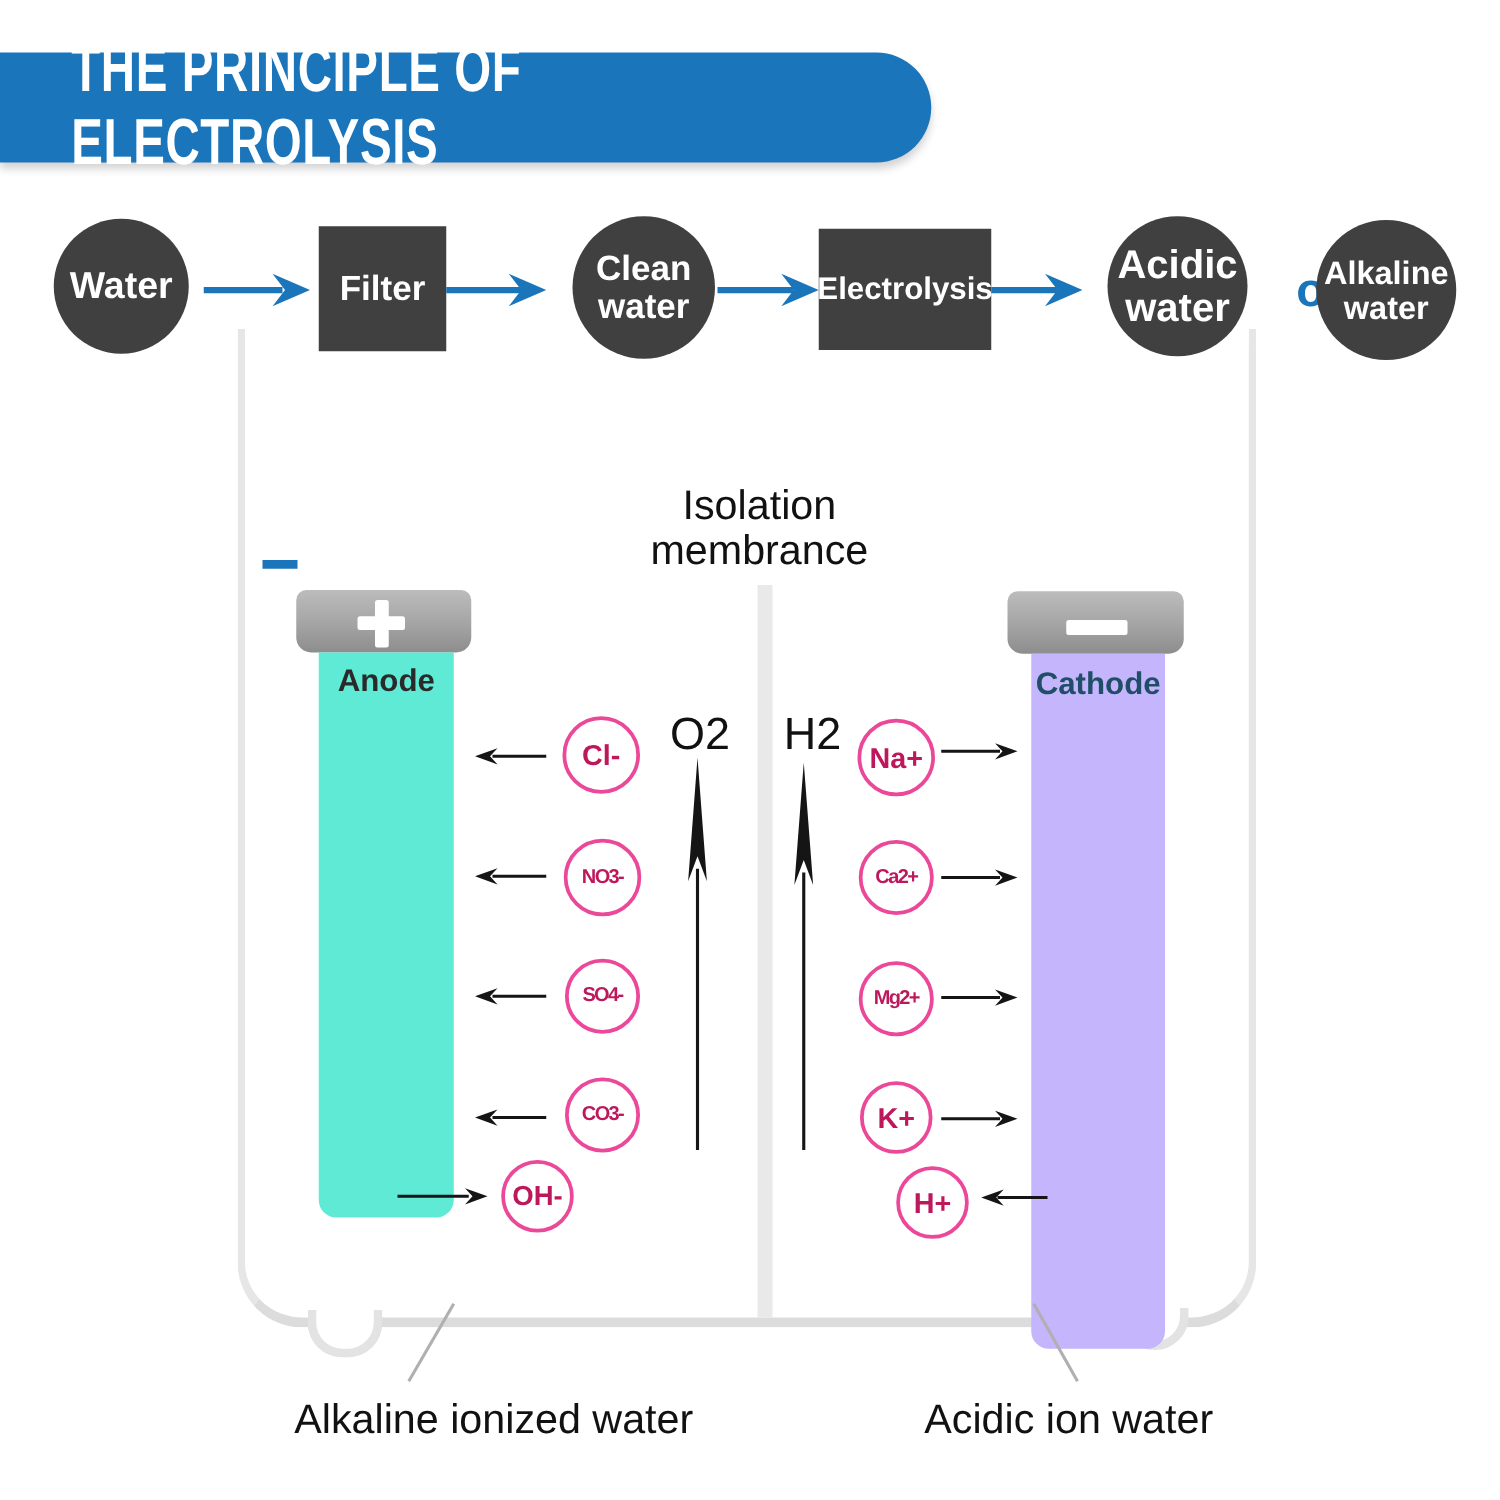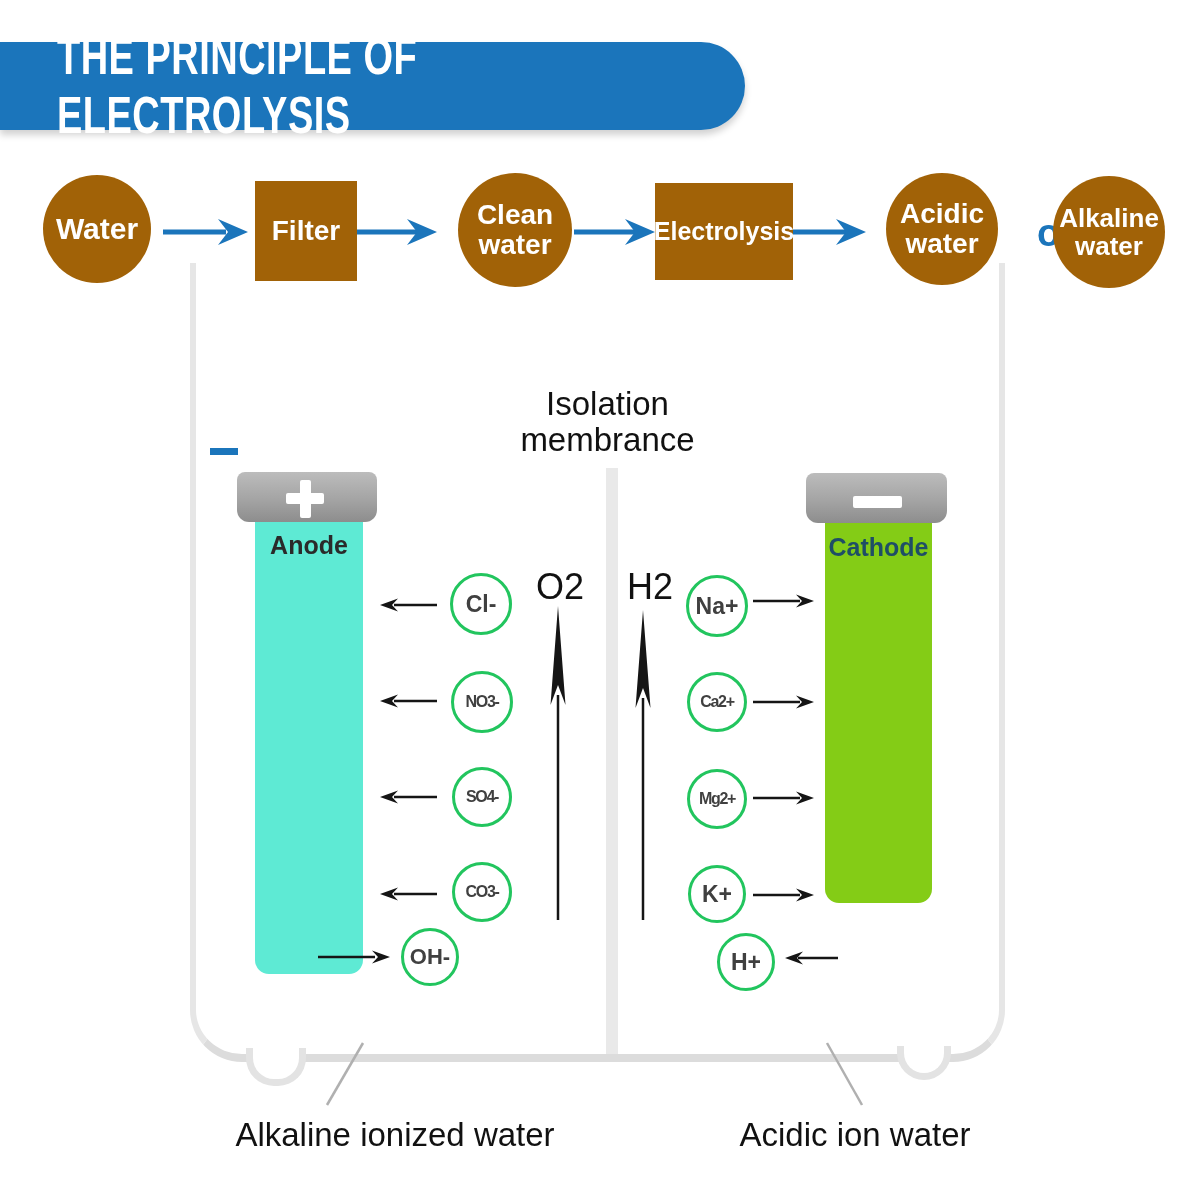--- a/index.html
+++ b/index.html
@@ -16,21 +16,21 @@
     box-shadow:0 5px 7px rgba(0,0,0,0.18);
     display:flex;align-items:center;
   }
   .banner-text{
     color:#ffffff;font-size:40px;font-weight:700;letter-spacing:0.5px;
     transform:scale(0.95,1.3);transform-origin:left center;margin-left:57px;
   }
 
   
   .fnode{
-    position:absolute;background:#a16207;color:#fff;font-weight:700;
+    position:absolute;background:#404040;color:#fff;font-weight:700;
     display:flex;align-items:center;justify-content:center;text-align:center;
     line-height:1.08;
   }
   .fcircle{border-radius:50%;}
   .or-word{position:absolute;color:#1b75bb;font-size:38px;font-weight:600;text-align:center;}
 
   
   .tank{
     position:absolute;left:190px;top:263px;width:815px;height:799px;
     border-left:6px solid #e6e6e6;border-right:6px solid #e6e6e6;border-bottom:8px solid #dcdcdc;
@@ -50,23 +50,23 @@
   }
   .plus-h{position:absolute;left:49px;top:21px;width:38px;height:11px;background:#fff;border-radius:2px;}
   .plus-v{position:absolute;left:63px;top:8px;width:11px;height:38px;background:#fff;border-radius:2px;}
   .minus-bar{position:absolute;left:47px;top:23px;width:49px;height:12px;background:#fff;border-radius:2px;}
   .bar{position:absolute;border-radius:0 0 14px 14px;}
   .bar-label{position:absolute;width:100%;text-align:center;font-weight:600;}
   .blue-dash{position:absolute;left:210px;top:448px;width:28px;height:7px;background:#1b75bb;}
 
   
   .ion{
-    position:absolute;background:#ffffff;border:3px solid #22c55e;border-radius:50%;
+    position:absolute;background:#ffffff;border:3px solid #ec4899;border-radius:50%;
     display:flex;align-items:center;justify-content:center;
-    font-weight:600;color:#404040;font-size:23px;box-sizing:border-box;
+    font-weight:600;color:#be185d;font-size:23px;box-sizing:border-box;
   }
   .ion.tight{font-size:16px;letter-spacing:-1.3px;}
 
   
   .lbl{position:absolute;color:#111;text-align:center;}
 
   .overlay{position:absolute;left:0;top:0;pointer-events:none;}
 </style>
 </head>
 <body>
@@ -75,21 +75,21 @@
 
   <div class="banner">
     <span class="banner-text">THE PRINCIPLE OF ELECTROLYSIS</span>
   </div>
 
   <div class="fnode fcircle prewrap" style="left:43px;top:175px;width:108px;height:108px;font-size:30px;">Water</div>
   <div class="fnode" style="left:255px;top:181px;width:102px;height:100px;font-size:28px;">Filter</div>
   <div class="fnode fcircle prewrap" style="left:458px;top:173px;width:114px;height:114px;font-size:28px;">Clean
 water</div>
   <div class="fnode" style="left:655px;top:183px;width:138px;height:97px;font-size:25px;">Electrolysis</div>
-  <div class="fnode fcircle prewrap" style="left:886px;top:173px;width:112px;height:112px;font-size:28px;">Acidic
+  <div class="fnode fcircle prewrap" style="left:886px;top:173px;width:112px;height:112px;font-size:32px;">Acidic
 water</div>
   <div class="or-word" style="left:998px;top:212px;width:52px;margin-left:32px;">or</div>
   <div class="fnode fcircle prewrap" style="left:1053px;top:176px;width:112px;height:112px;font-size:26px;">Alkaline
 water</div>
 
   <div class="tank"></div>
   <div class="bump" style="left:246px;top:1048px;width:60px;height:38px;"></div>
   <div class="bump" style="left:897px;top:1046px;width:54px;height:34px;"></div>
   <div class="membrane"></div>
 
@@ -98,21 +98,21 @@
       <span class="plus-h"></span><span class="plus-v"></span>
     </span>
   </div>
   <div class="bar" style="left:255px;top:522px;width:108px;height:452px;background:#5eead4;">
     <div class="bar-label" style="top:9px;font-size:25px;color:#2a2a2a;">Anode</div>
   </div>
 
   <div class="cap" style="left:806px;top:473px;width:141px;height:50px;">
     <span><span class="minus-bar"></span></span>
   </div>
-  <div class="bar" style="left:825px;top:523px;width:107px;height:380px;background:#84cc16;">
+  <div class="bar" style="left:825px;top:523px;width:107px;height:556px;background:#c4b5fd;">
     <div class="bar-label" style="top:10px;font-size:25px;color:#1f4e66;font-weight:700;">Cathode</div>
   </div>
 
   <div class="blue-dash"></div>
 
   <svg class="overlay" width="1200" height="1200" viewBox="0 0 1200 1200">
 
     <g fill="#1b75bb" stroke="#1b75bb">
       <line x1="163" y1="232" x2="226" y2="232" stroke-width="5"></line>
       <polygon points="248,232 218,219 228,232 218,245" stroke="none"></polygon>

